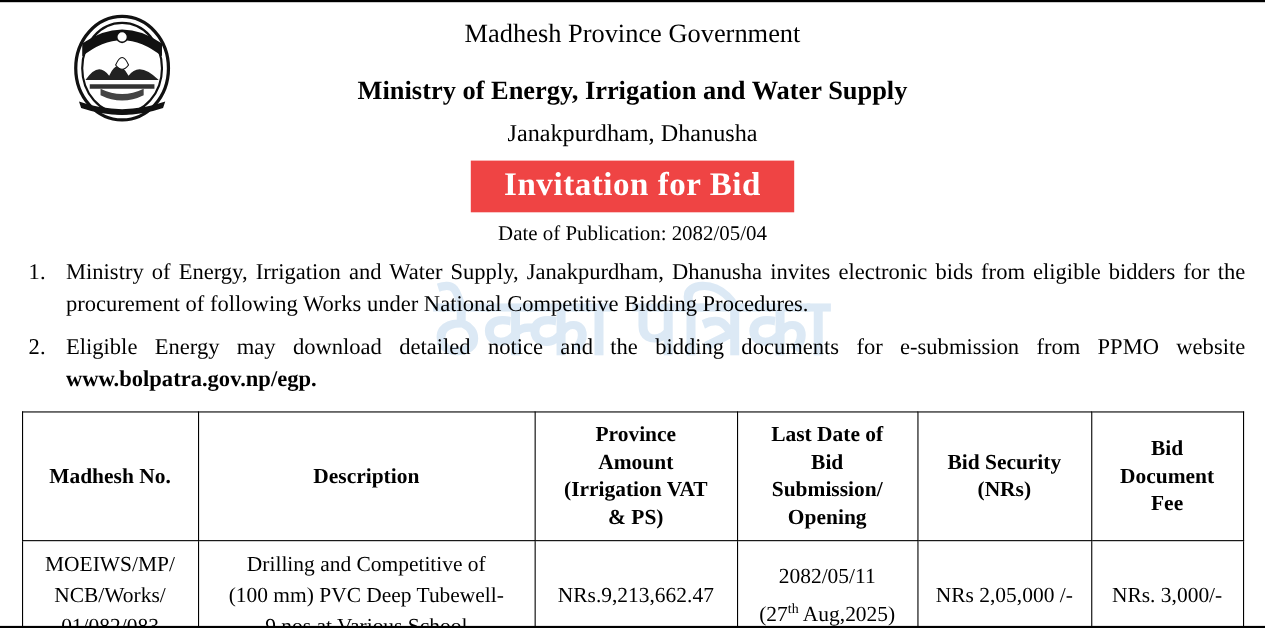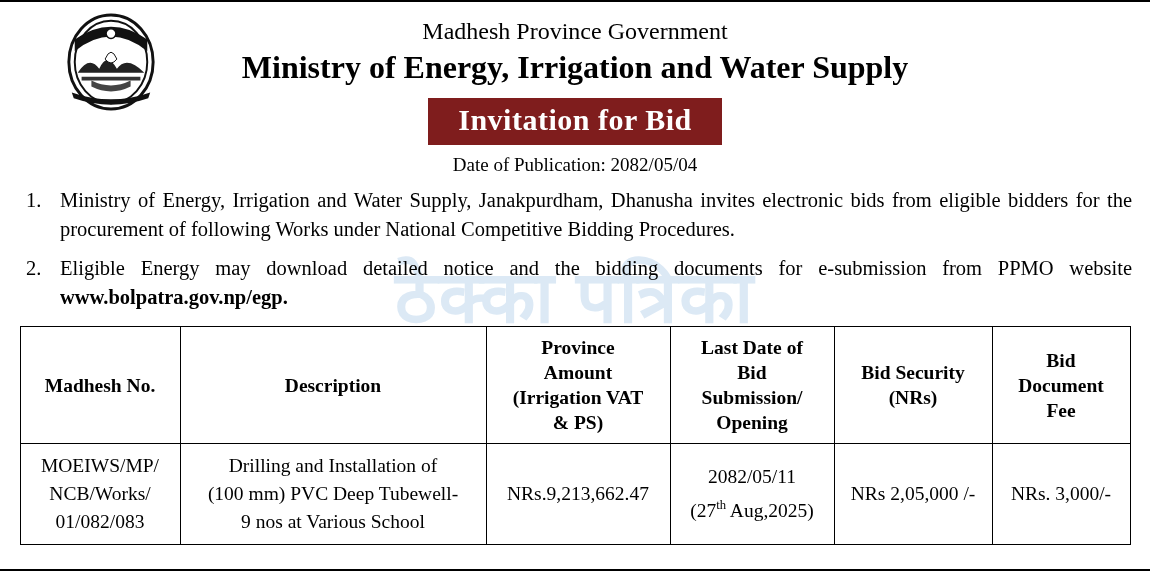--- a/index.html
+++ b/index.html
@@ -55,37 +55,38 @@
     top: 10px;
     width: 98px;
     height: 100px;
   }
   .gov-line {
     font-size: 24px;
     line-height: 30px;
     font-family: "Liberation Serif", serif;
   }
   .ministry-line {
-    font-size: 32px;
+    font-size: 24px;
     font-weight: bold;
     line-height: 42px;
     font-family: "Liberation Serif", serif;
+    margin-top: 16px;
   }
   .place-line {
     font-size: 22px;
     line-height: 30px;
     margin-top: 2px;
   }
   .ifb-wrap {
     margin-top: 10px;
     text-align: center;
   }
   .ifb {
     display: inline-block;
-    background: #7f1d1d;
+    background: #ef4444;
     color: #fff;
     font-size: 30px;
     font-weight: bold;
     padding: 5px 30px 8px 30px;
     letter-spacing: 0.5px;
   }
   .pub-date {
     text-align: center;
     font-size: 19px;
     margin-top: 9px;
@@ -169,20 +170,21 @@
         <path d="M16 62 Q28 44 38 58 Q46 40 56 58 Q66 44 84 62 Z" fill="#222"></path>
         <path d="M20 66 L80 66 L80 70 L20 70 Z" fill="#333"></path>
         <path d="M30 70 Q50 80 70 70 L70 76 Q50 86 30 76 Z" fill="#444"></path>
         <path d="M44 48 Q50 34 56 48 Q50 56 44 48 Z" fill="#fff" stroke="#111" stroke-width="1"></path>
         <path d="M10 82 Q50 96 90 82 L88 88 Q50 101 12 88 Z" fill="#111"></path>
         <circle cx="50" cy="22" r="5" fill="#fff" stroke="#111" stroke-width="1.5"></circle>
       </svg>
 
       <div class="gov-line">Madhesh Province Government</div>
       <div class="ministry-line">Ministry of Energy, Irrigation and Water Supply</div>
+      <div class="place-line">Janakpurdham, Dhanusha</div>
 
       <div class="ifb-wrap">
         <span class="ifb">Invitation for Bid</span>
       </div>
 
       <div class="pub-date">Date of Publication: 2082/05/04</div>
     </div>
 
     <div class="para">
       <div class="num">1.</div>
@@ -231,21 +233,21 @@
         </tr>
       </thead>
       <tbody>
         <tr>
           <td>
             <div>MOEIWS/MP/</div>
             <div>NCB/Works/</div>
             <div>01/082/083</div>
           </td>
           <td>
-            <div>Drilling and Installation of</div>
+            <div>Drilling and Competitive of</div>
             <div>(100 mm) PVC Deep Tubewell-</div>
             <div>9 nos at Various School</div>
           </td>
           <td>NRs.9,213,662.47</td>
           <td>
             <div>2082/05/11</div>
             <div><span>(27</span><sup>th</sup><span> Aug,2025)</span></div>
           </td>
           <td>NRs 2,05,000 /-</td>
           <td>NRs. 3,000/-</td>

